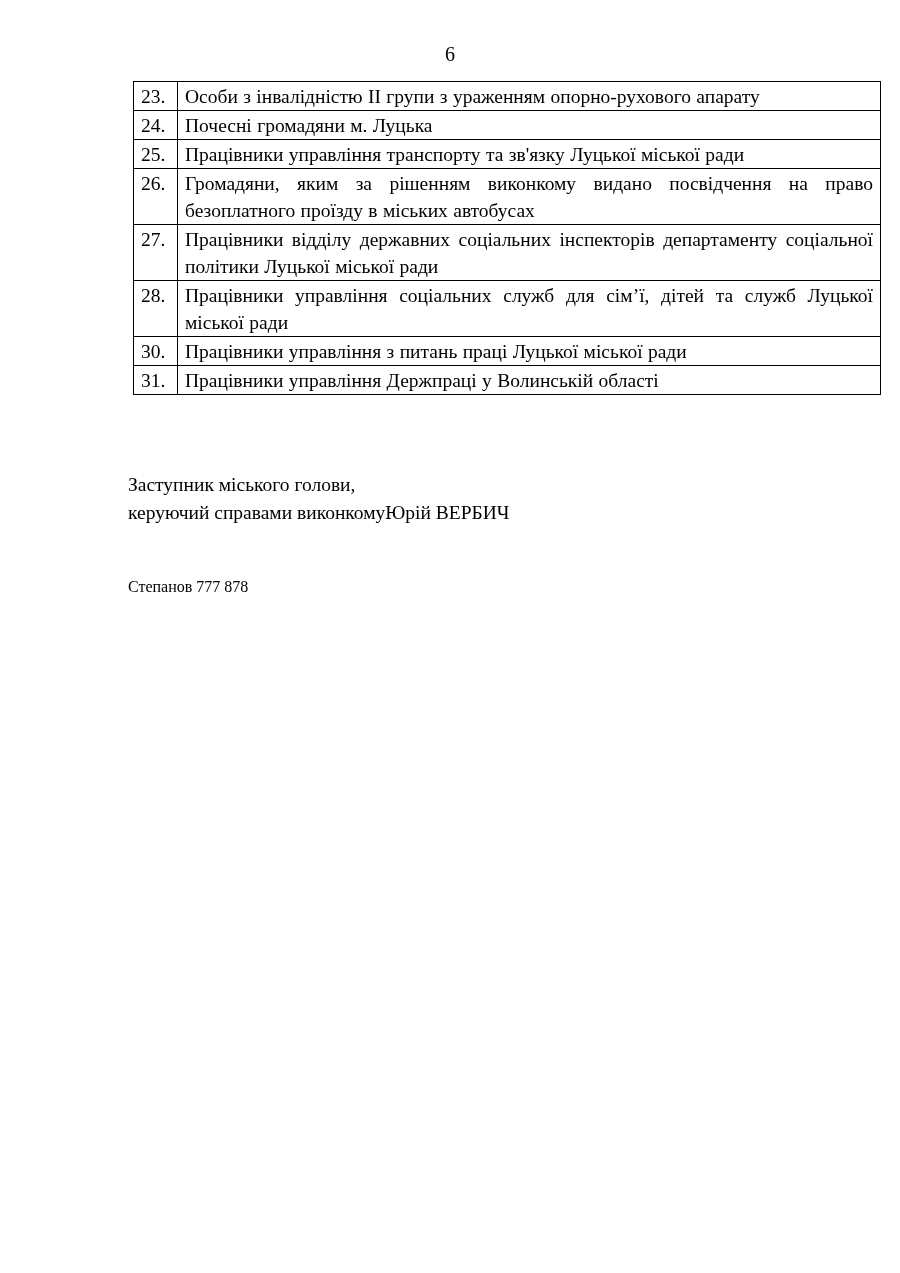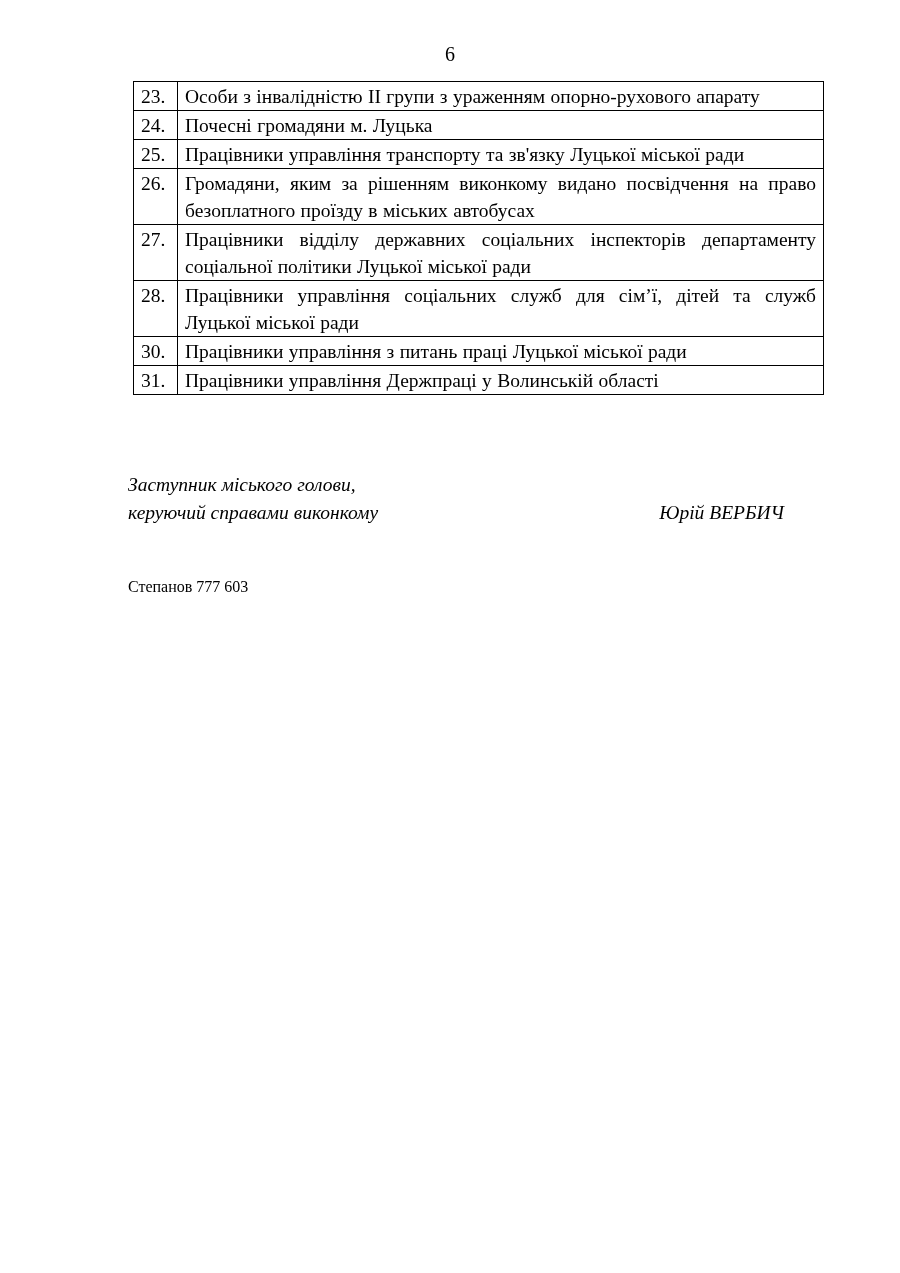--- a/index.html
+++ b/index.html
@@ -17,21 +17,21 @@
   }
   .page-number {
     text-align: center;
     margin-top: 42px;
     font-size: 20px;
     line-height: 24px;
   }
   table.doc-table {
     border-collapse: collapse;
     margin: 15px 0 0 133px;
-    width: 691px;
+    width: 748px;
     table-layout: fixed;
   }
   table.doc-table td {
     border: 1.5px solid #000000;
     font-size: 19.5px;
     line-height: 27px;
     padding: 0.5px 7px 0.5px 7px;
     vertical-align: top;
     word-spacing: 0.5px;
   }
@@ -41,25 +41,24 @@
     padding-left: 7px;
     padding-right: 4px;
     white-space: nowrap;
   }
   td.text-cell.justify {
     text-align: justify;
   }
   .signature {
     margin: 76px 116px 0 128px;
     display: flex;
-    justify-content: space-between;
+    justify-content: flex-start;
     align-items: flex-end;
     font-size: 19.5px;
     line-height: 28px;
-    font-style: italic;
   }
   .footer-contact {
     margin: 50px 0 0 128px;
     font-size: 16px;
     line-height: 19px;
   }
 </style>
 </head>
 <body>
 
@@ -103,13 +102,13 @@
 </table>
 
 <div class="signature">
   <div>
     <div>Заступник міського голови,</div>
     <div>керуючий справами виконкому</div>
   </div>
   <div>Юрій ВЕРБИЧ</div>
 </div>
 
-<div class="footer-contact">Степанов 777 603</div>
+<div class="footer-contact">Степанов 777 878</div>
 
 </body></html>

